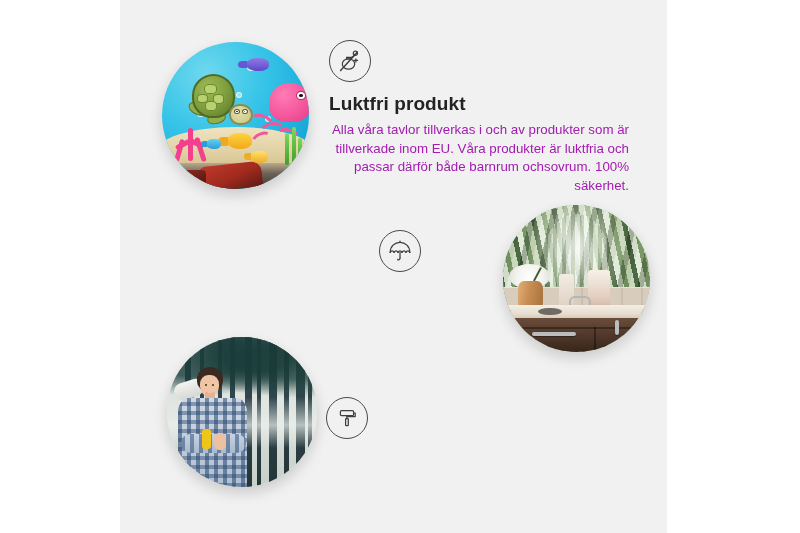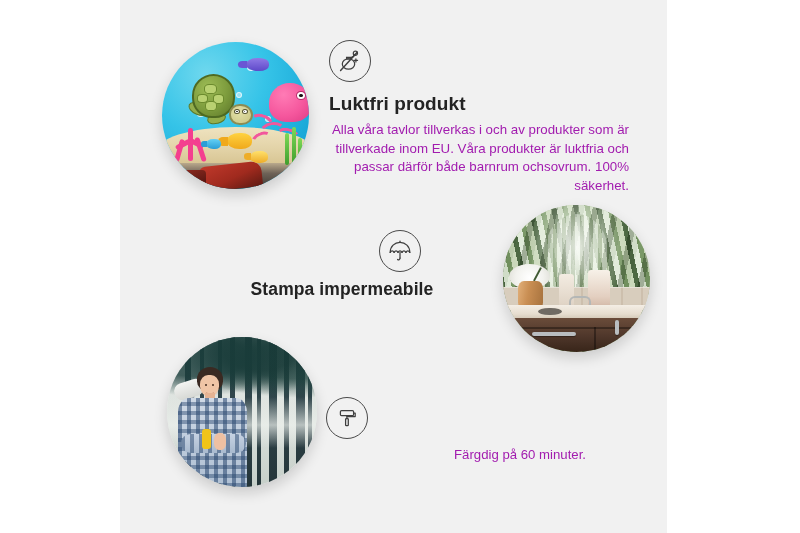--- a/index.html
+++ b/index.html
@@ -460,21 +460,20 @@
             <path d="M11.0 14.4 C12.1 12.2 13.9 12.2 15.0 14.4"></path>
             <path d="M15.0 14.4 C16.1 12.2 17.7 12.2 18.9 14.4"></path>
             <path d="M18.9 14.4 C20.0 12.2 21.6 12.2 22.8 14.4"></path>
             <path d="M13 4.4 V3.0"></path>
             <path d="M13 14.4 V20.0"></path>
             <path d="M13 20.0 C13 21.6 11.6 22.2 10.6 21.4"></path>
           </g>
         </svg>
       </div>
     </div>
-    <div class="f-title">Stampa impermeabile</div>
   </div>
 
   <div class="photo" id="photo-painter">
     <div class="inner">
       <div class="forest">
         <div class="trunk" style="left:42%;width:5px;"></div>
         <div class="trunk" style="left:52%;width:7px;"></div>
         <div class="trunk" style="left:60%;width:4px;"></div>
         <div class="trunk" style="left:68%;width:8px;"></div>
         <div class="trunk" style="left:78%;width:5px;"></div>
@@ -508,16 +507,15 @@
     <div class="icon-circle">
       <svg width="26" height="26" viewBox="0 0 26 26" aria-hidden="true">
         <g fill="none" stroke="#3f3f3f" stroke-width="1.25" stroke-linecap="round" stroke-linejoin="round">
           <rect x="6.4" y="5.6" width="13.2" height="5.0" rx="1.2"></rect>
           <path d="M19.6 8.1 h1.6 v3.4 h-8.3"></path>
           <path d="M12.9 11.5 v2.0"></path>
           <rect x="11.6" y="13.5" width="2.7" height="7.2" rx="0.8"></rect>
         </g>
       </svg>
     </div>
-    <div class="f-body">Färgdig på 60 minuter.</div>
   </div>
 
 </div>
 
 </body></html>

